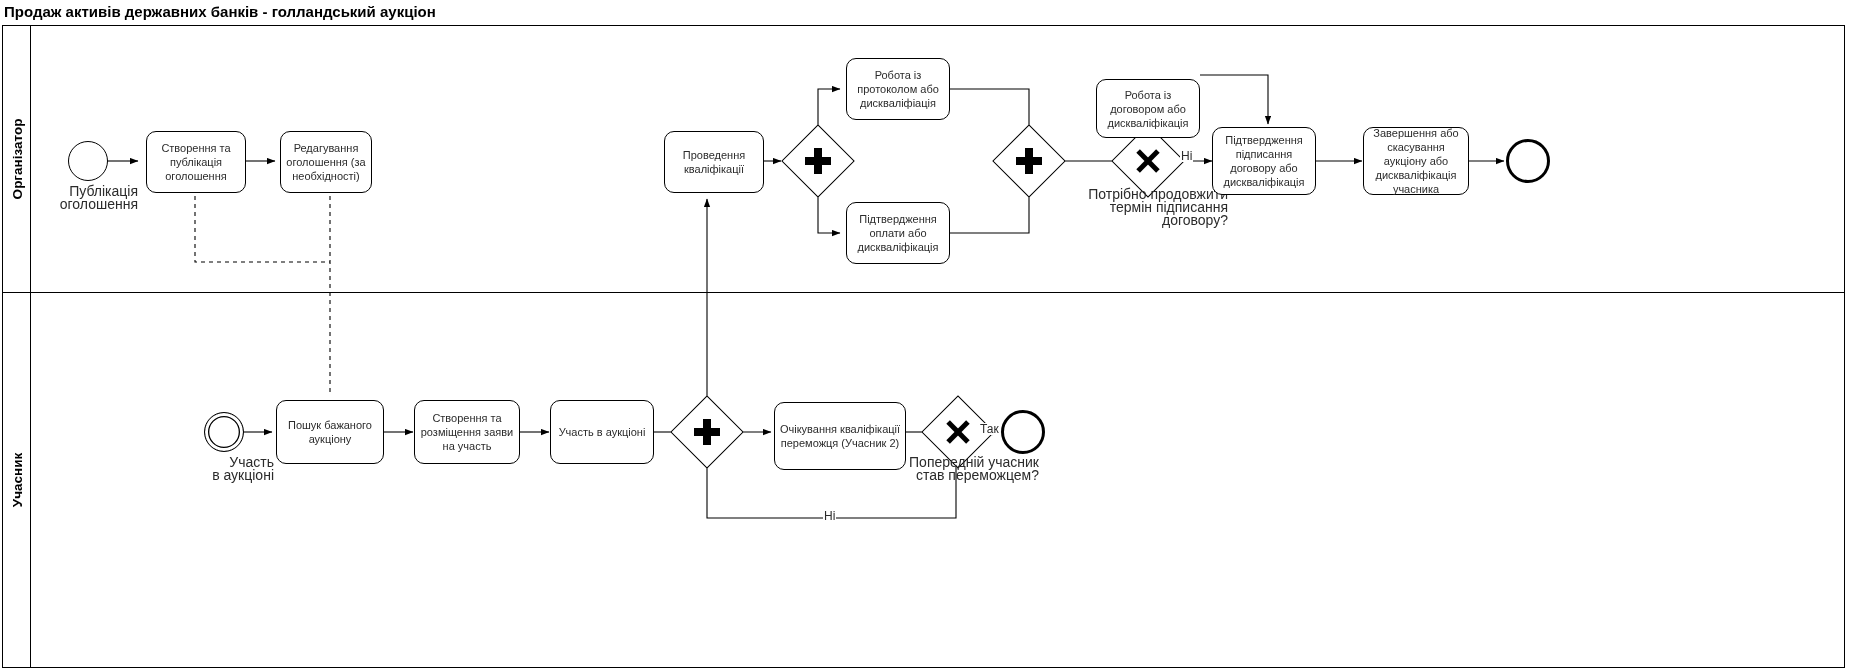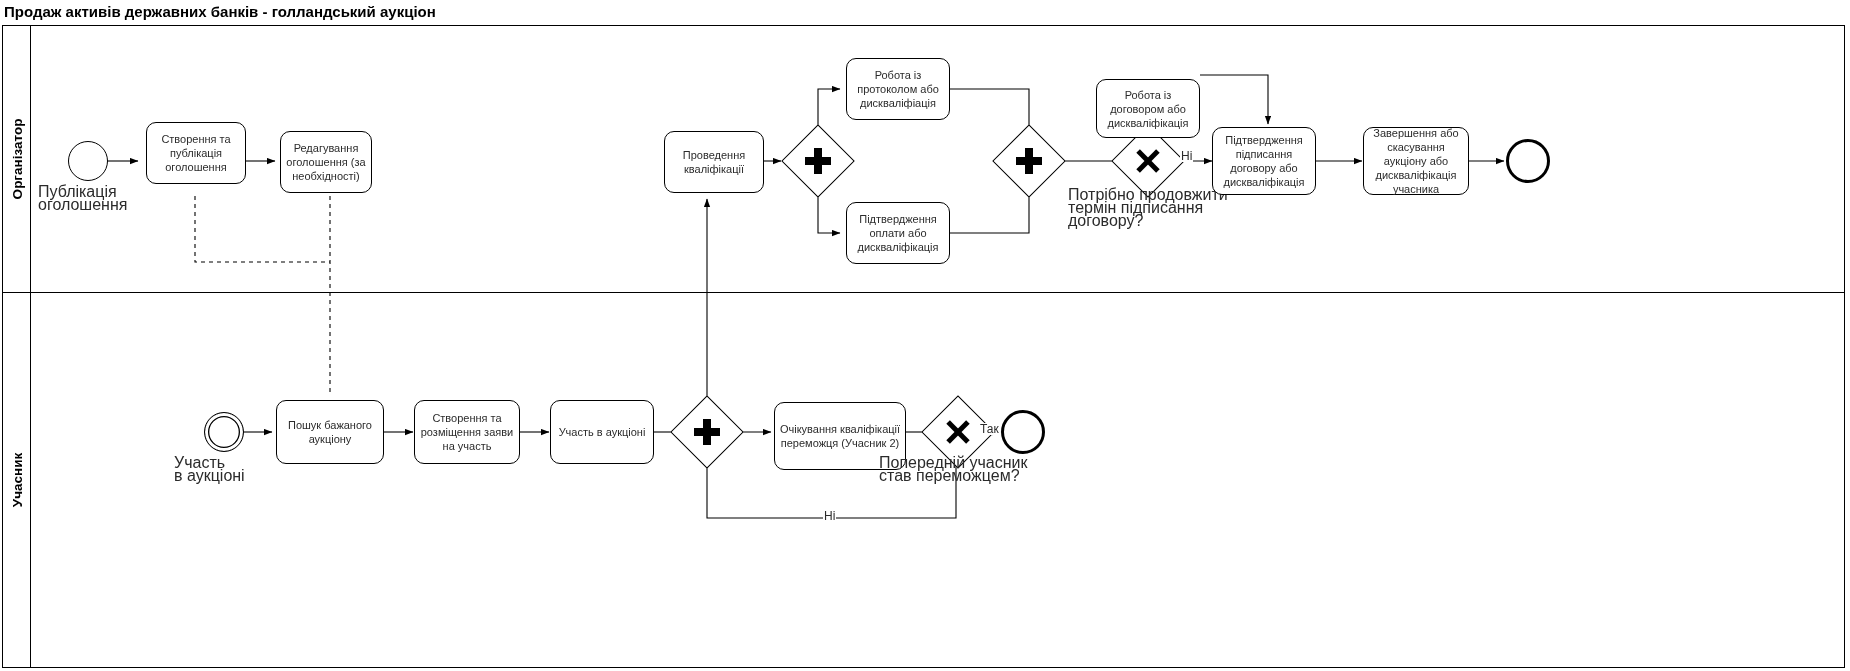--- a/index.html
+++ b/index.html
@@ -145,22 +145,22 @@
     background: #000000;
     width: 28px;
     height: 5px;
     left: 50%;
     top: 50%;
   }
   .x-a { transform: translate(-50%, -50%) rotate(45deg); }
   .x-b { transform: translate(-50%, -50%) rotate(-45deg); }
   .node-label {
     position: absolute;
-    text-align: left;
-    font-size: 16px;
+    text-align: right;
+    font-size: 14px;
     line-height: 13px;
     color: #2b2b2b;
     white-space: pre-line;
   }
   .flow-label {
     position: absolute;
     font-size: 12px;
     line-height: 12px;
     color: #2b2b2b;
     background: #ffffff;
@@ -245,21 +245,21 @@
     <g stroke="#000000" stroke-width="1.1" fill="none" stroke-dasharray="4,4">
       <path d="M195,196 L195,262 L330,262"></path>
       <path d="M330,196 L330,262 L330,395"></path>
     </g>
   </svg>
 
   <div class="event start" style="left:68px; top:141px; width:40px; height:40px;"></div>
   <div class="node-label" style="left:38px; top:185px; width:100px;">Публікація
 оголошення</div>
 
-  <div class="task" style="left:146px; top:122px; width:100px; height:62px;">Створення та публікація оголошення</div>
+  <div class="task" style="left:146px; top:131px; width:100px; height:62px;">Створення та публікація оголошення</div>
 
   <div class="task" style="left:280px; top:131px; width:92px; height:62px;">Редагування оголошення (за необхідності)</div>
 
   <div class="task" style="left:664px; top:131px; width:100px; height:62px;">Проведення кваліфікації</div>
 
   <div class="gw-wrap" style="left:781px; top:124px; width:74px; height:74px;">
     <div class="gateway" style="left:11px; top:11px; width:52px; height:52px;"></div>
     <div class="gw-mark">
       <span class="plus-h"></span>
         <span class="plus-v"></span>

